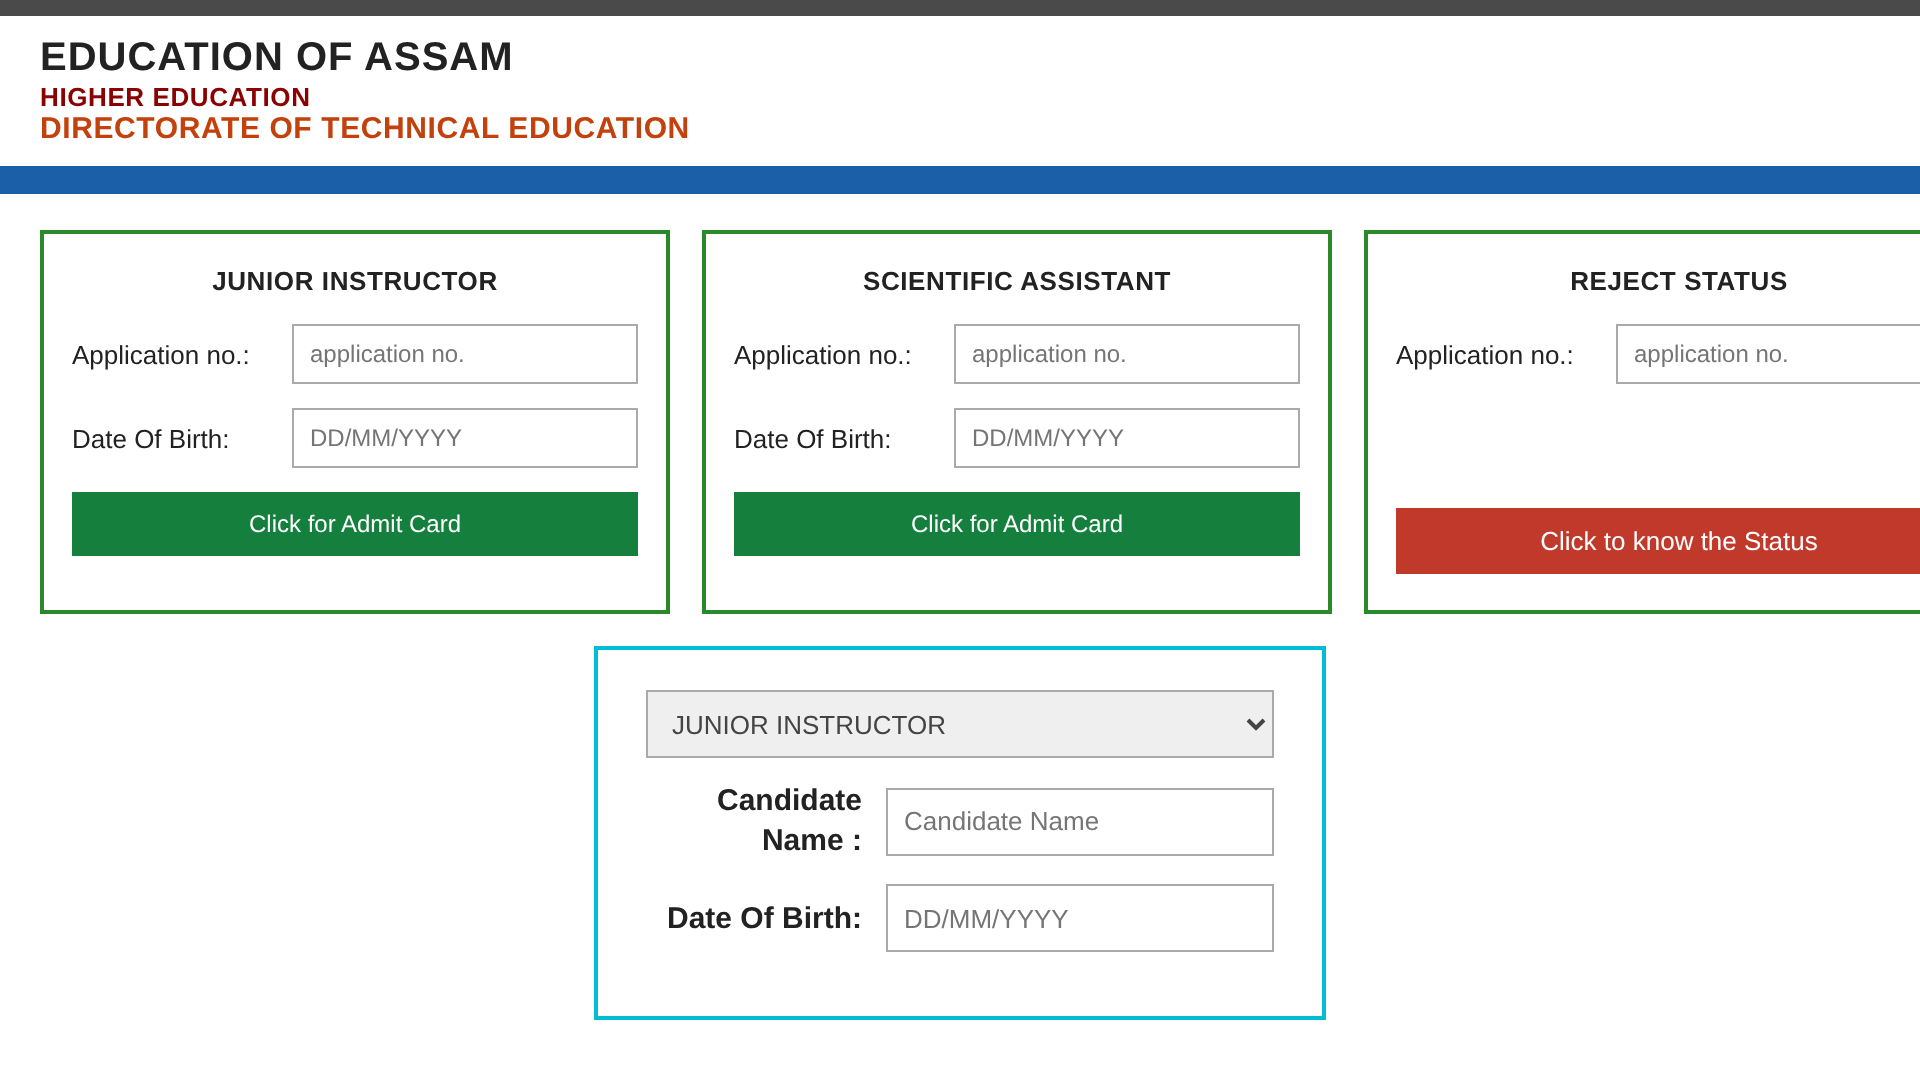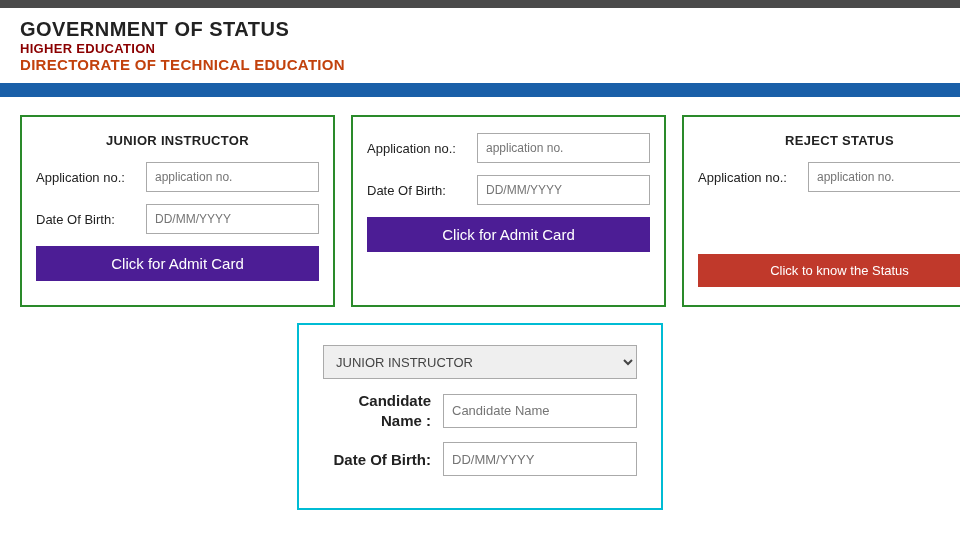--- a/index.html
+++ b/index.html
@@ -109,25 +109,25 @@
       padding: 5px 8px;
       font-size: 12px;
       color: #888;
       outline: none;
       height: 30px;
     }
 
     .btn-blue {
       display: block;
       width: 100%;
-      background: #4c1d95;
+      background: #15803d;
       color: #fff;
       border: none;
       padding: 9px 0;
-      font-size: 15px;
+      font-size: 12px;
       cursor: pointer;
       margin-top: 8px;
       font-weight: normal;
     }
 
     .btn-red {
       display: block;
       width: 100%;
       background: #c0392b;
       color: #fff;
@@ -186,21 +186,21 @@
     }
   </style>
 </head>
 <body>
 
 <div class="top-bar"></div>
 
 <div class="header">
 
   <div class="header-text">
-    <div class="header-title">GOVERNMENT OF STATUS</div>
+    <div class="header-title">EDUCATION OF ASSAM</div>
     <div class="header-subtitle">HIGHER EDUCATION</div>
     <div class="header-dept">DIRECTORATE OF TECHNICAL EDUCATION</div>
   </div>
 </div>
 
 <div class="nav-bar"></div>
 
 <div class="main-content">
 
   <div class="cards-row">
@@ -212,20 +212,21 @@
         <input class="form-input" type="text" placeholder="application no." style="">
       </div>
       <div class="form-row">
         <label class="form-label">Date Of Birth:</label>
         <input class="form-input" type="text" placeholder="DD/MM/YYYY" style="">
       </div>
       <button class="btn-blue">Click for Admit Card</button>
     </div>
 
     <div class="card">
+      <div class="card-title">SCIENTIFIC ASSISTANT</div>
       <div class="form-row">
         <label class="form-label">Application no.:</label>
         <input class="form-input" type="text" placeholder="application no." style="">
       </div>
       <div class="form-row">
         <label class="form-label">Date Of Birth:</label>
         <input class="form-input" type="text" placeholder="DD/MM/YYYY" style="">
       </div>
       <button class="btn-blue">Click for Admit Card</button>
     </div>

